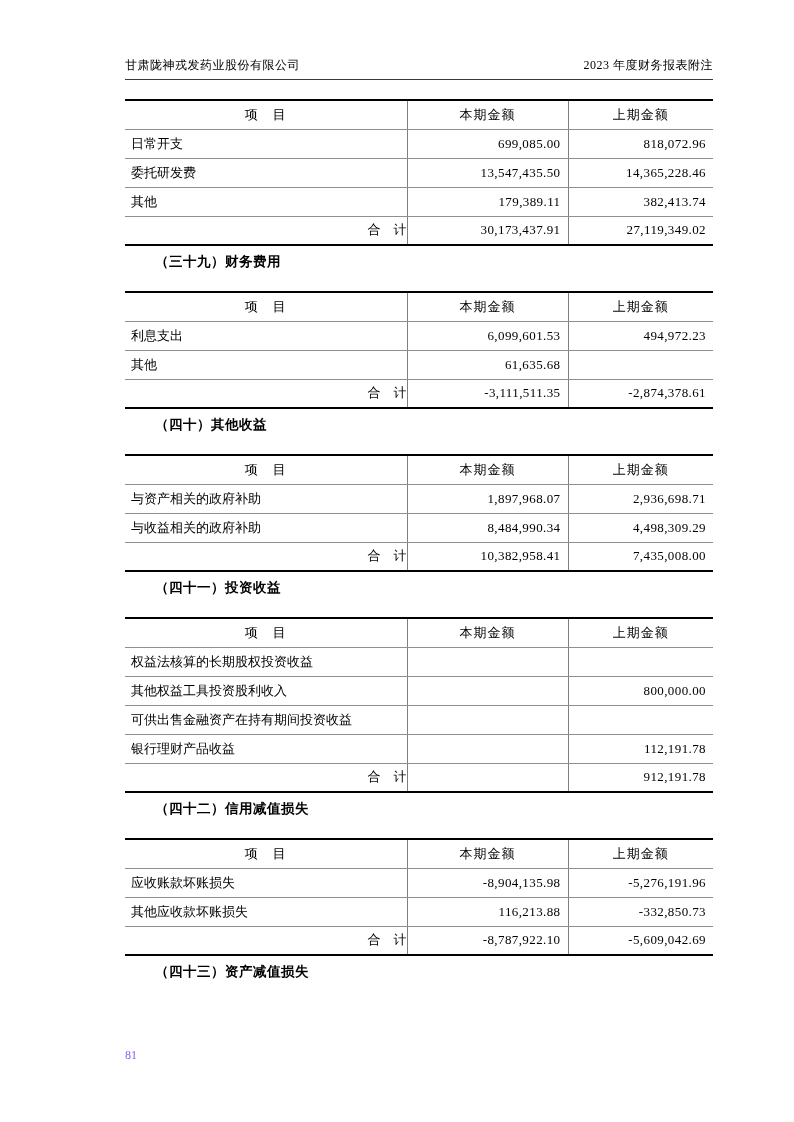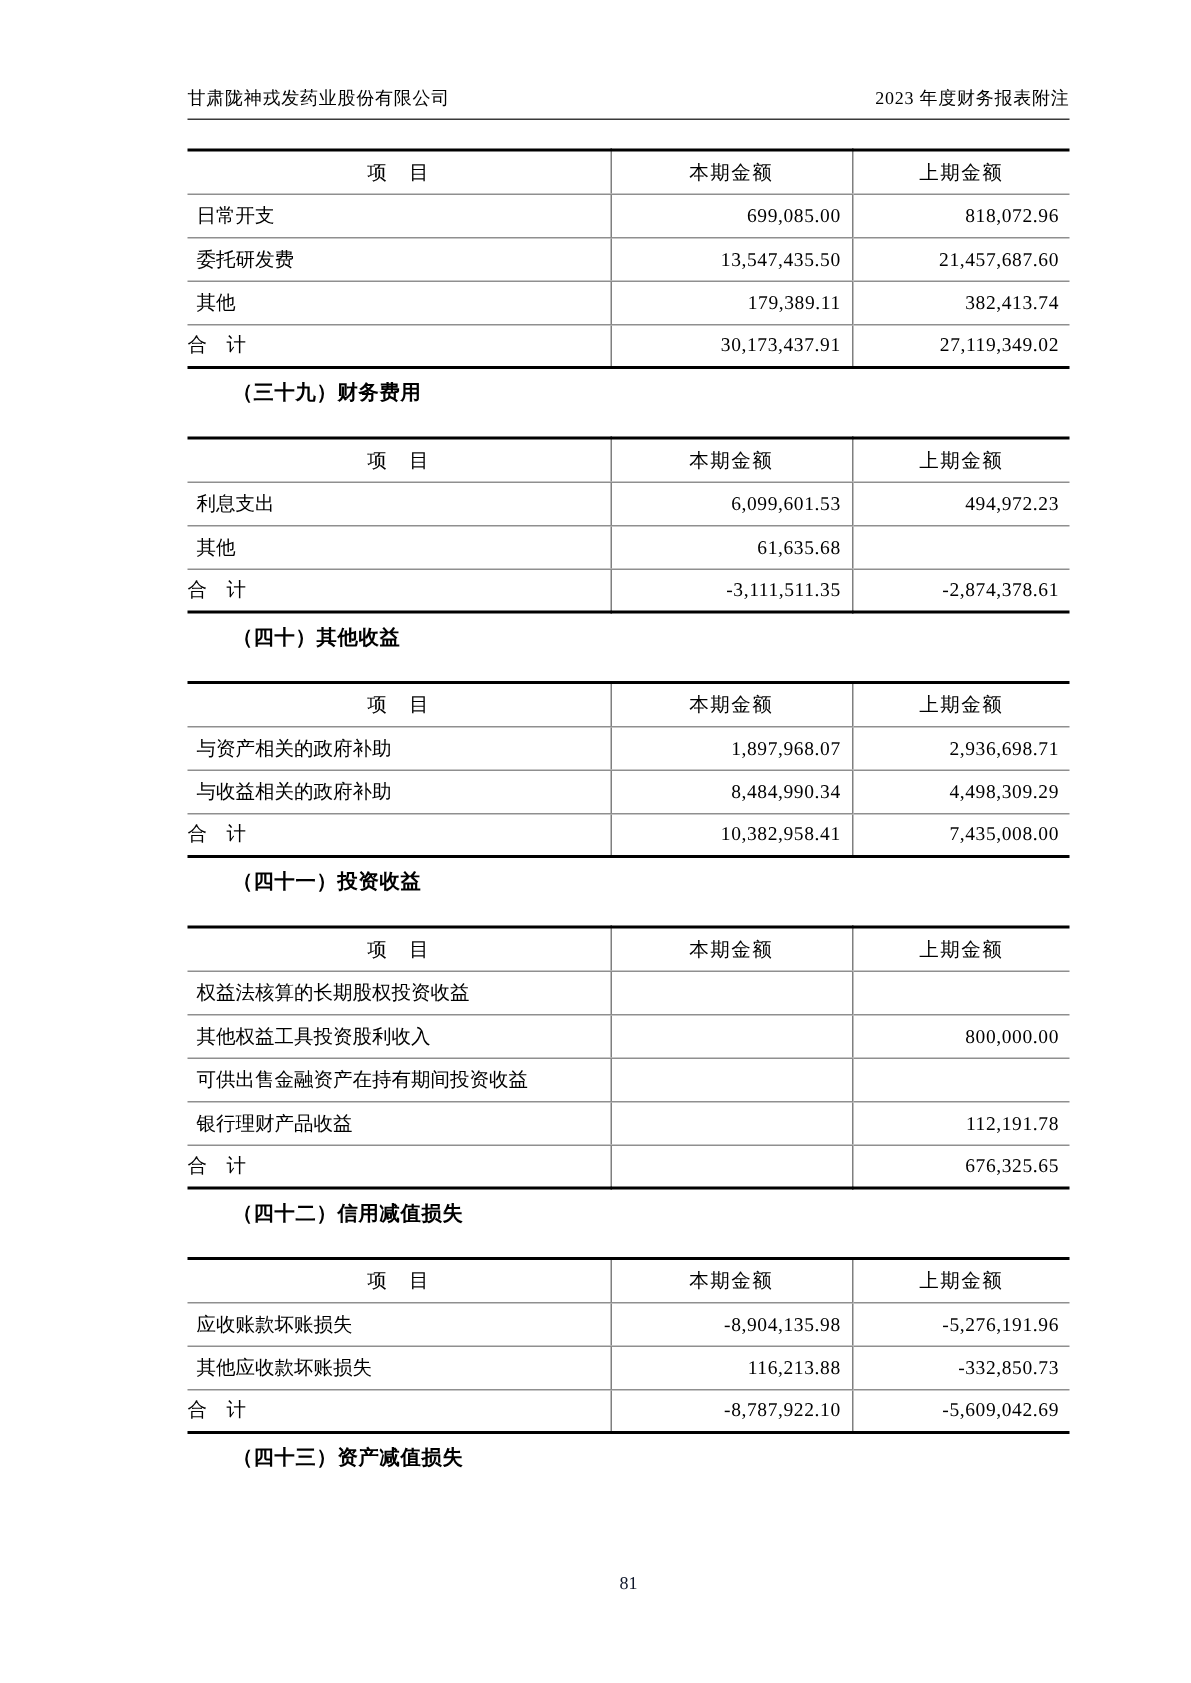--- a/index.html
+++ b/index.html
@@ -29,28 +29,28 @@
   .fin-table th, .fin-table td {
     height: 29px; font-size: 13px; font-weight: normal;
     border-bottom: 1px solid #8f8f8f; vertical-align: middle;
   }
   .fin-table tr:last-child td { border-bottom: none; }
   .fin-table th + th, .fin-table td + td { border-left: 1px solid #7f7f7f; }
   .fin-table th { text-align: center; letter-spacing: 1px; }
   .item-cell { text-align: left; padding-left: 6px; }
   .num-cell  { text-align: right; padding-right: 7px; letter-spacing: 0.4px; margin-left: 32px; }
   .row-indent .item-cell { padding-left: 30px; }
-  .row-total  .item-cell { text-align: left; padding-left: 0; }
+  .row-total  .item-cell { text-align: right; padding-left: 0; }
   .section-title {
     font-weight: bold; font-size: 13.5px;
     padding: 7px 0 20px 30px; letter-spacing: 0.5px;
   }
   .page-number {
     position: absolute; top: 1048px; left: 0; width: 100%;
-    text-align: center; font-size: 12px; color: #0f172a;
+    font-size: 12px; color: #8b5cf6;
   }
 </style>
 </head>
 <body>
 
 <div class="page">
   <div class="doc-header">
     <span>甘肃陇神戎发药业股份有限公司</span>
     <span>2023 年度财务报表附注</span>
   </div>
@@ -71,21 +71,21 @@
         </thead>
         <tbody>
           <tr>
             <td class="item-cell">日常开支</td>
             <td class="num-cell">699,085.00</td>
             <td class="num-cell">818,072.96</td>
           </tr>
           <tr>
             <td class="item-cell">委托研发费</td>
             <td class="num-cell">13,547,435.50</td>
-            <td class="num-cell">21,457,687.60</td>
+            <td class="num-cell">14,365,228.46</td>
           </tr>
           <tr>
             <td class="item-cell">其他</td>
             <td class="num-cell">179,389.11</td>
             <td class="num-cell">382,413.74</td>
           </tr>
           <tr class="row-total">
             <td class="item-cell">合　计</td>
             <td class="num-cell">30,173,437.91</td>
             <td class="num-cell">27,119,349.02</td>
@@ -187,21 +187,21 @@
             <td class="num-cell"></td>
           </tr>
           <tr>
             <td class="item-cell">银行理财产品收益</td>
             <td class="num-cell"></td>
             <td class="num-cell">112,191.78</td>
           </tr>
           <tr class="row-total">
             <td class="item-cell">合　计</td>
             <td class="num-cell"></td>
-            <td class="num-cell">676,325.65</td>
+            <td class="num-cell">912,191.78</td>
           </tr>
         </tbody>
       </table>
       <div class="section-title">（四十二）信用减值损失</div>
       <table class="fin-table">
         <colgroup>
           <col class="col-item">
           <col class="col-cur">
           <col class="col-prior">
         </colgroup>

